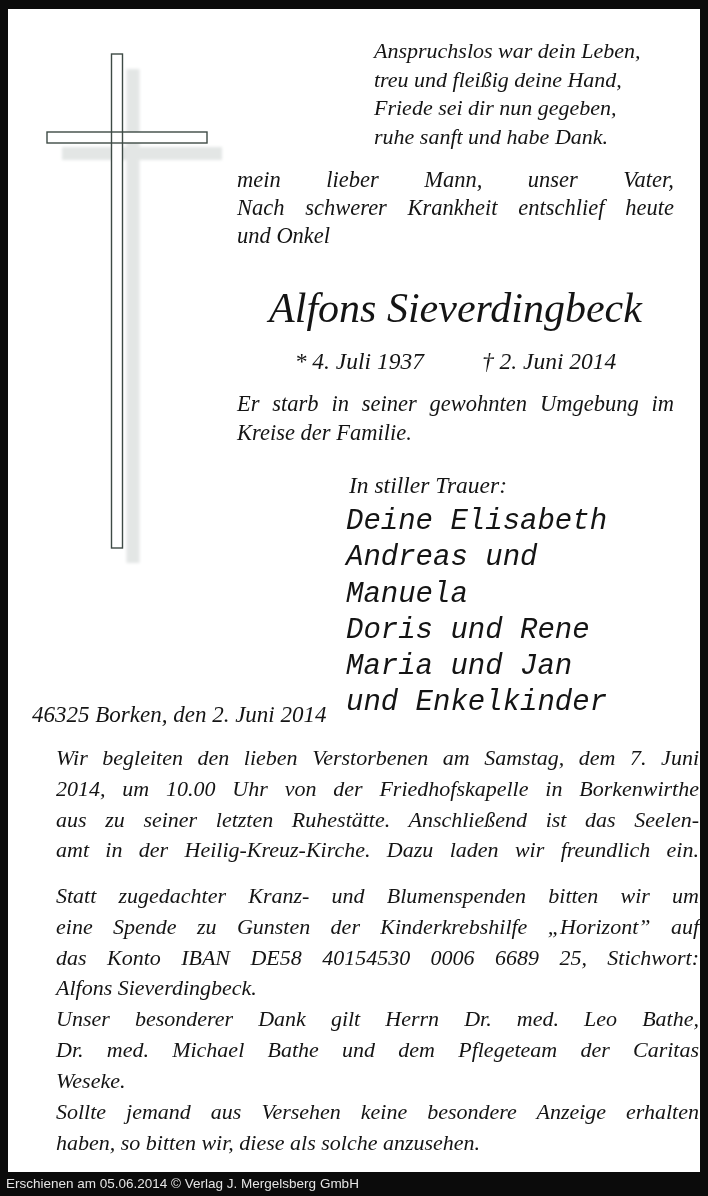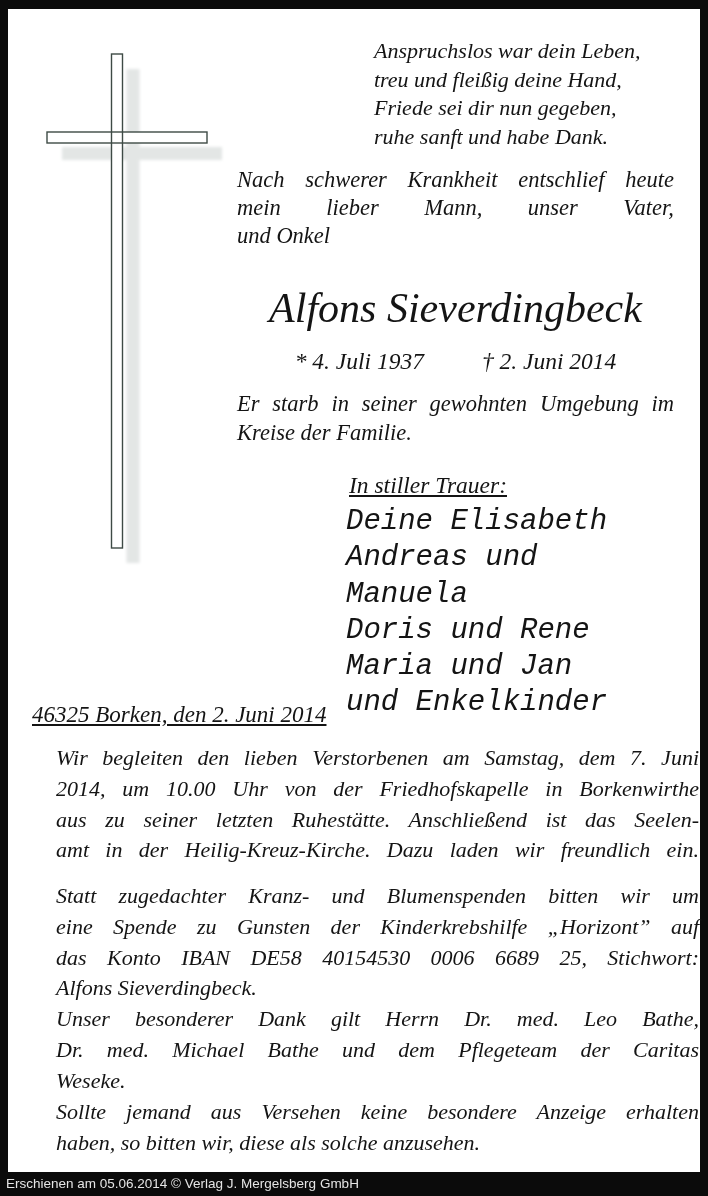--- a/index.html
+++ b/index.html
@@ -25,23 +25,23 @@
   .intro{left:229px;top:157px;width:437px;font-size:22.5px;line-height:28px;}
   .name{
     left:229px;top:273px;width:437px;text-align:center;
     font-size:42px;line-height:52px;white-space:nowrap;
   }
   .dates{
     left:229px;top:337px;width:437px;font-size:23.5px;line-height:30px;
     display:flex;justify-content:center;gap:58px;
   }
   .death-note{left:229px;top:381px;width:437px;font-size:22.5px;line-height:28.5px;}
-  .trauer{left:341px;top:461px;font-size:23.5px;line-height:30px;text-decoration:underline;}
+  .trauer{left:341px;top:461px;font-size:23.5px;line-height:30px;}
   .mourners{left:338px;top:495px;width:330px;font-size:29px;line-height:36.3px;font-family:Liberation Mono, monospace;}
-  .place-date{left:24px;top:691px;width:643px;font-size:23px;line-height:30px;text-decoration:underline;}
+  .place-date{left:24px;top:691px;width:643px;font-size:23px;line-height:30px;}
   .para{left:24px;width:643px;font-size:22px;line-height:30.8px;margin-left:24px;}
   .funeral{top:734px;}
   .donation{top:872px;}
   .thanks{top:995px;}
   .notice{top:1088px;}
   .cross{position:absolute;left:23px;top:36px;}
   .footer{
     position:absolute;left:6px;top:1174px;width:700px;height:22px;
     font-family:"Liberation Sans","DejaVu Sans",sans-serif;
     font-size:13.5px;line-height:20px;color:var(--footer-text);
@@ -67,22 +67,22 @@
   </svg>
 
   <div class="abs verse">
     <div>Anspruchslos war dein Leben,</div>
     <div>treu und fleißig deine Hand,</div>
     <div>Friede sei dir nun gegeben,</div>
     <div>ruhe sanft und habe Dank.</div>
   </div>
 
   <div class="abs intro">
+    <div class="jl">mein lieber Mann, unser Vater,</div>
     <div class="jl">Nach schwerer Krankheit entschlief heute</div>
-    <div class="jl">mein lieber Mann, unser Vater,</div>
     <div class="ll">und Onkel</div>
   </div>
 
   <div class="abs name">Alfons Sieverdingbeck</div>
 
   <div class="abs dates">
     <span>* 4. Juli 1937</span>
     <span>† 2. Juni 2014</span>
   </div>
 

